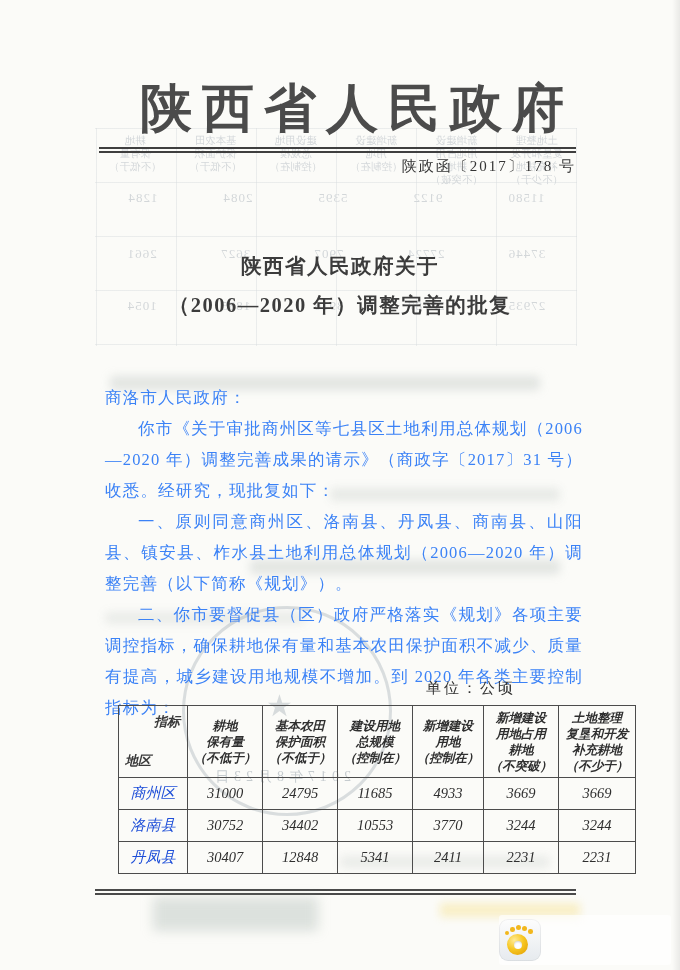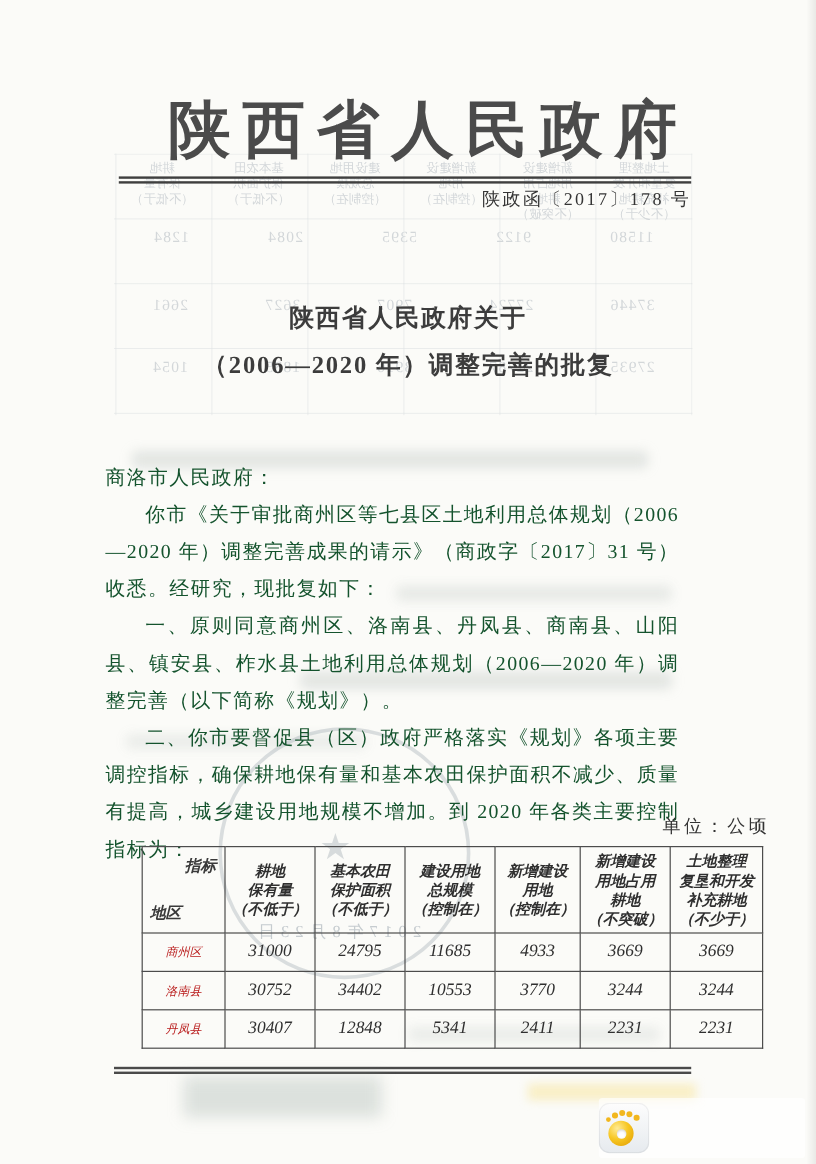--- a/index.html
+++ b/index.html
@@ -48,40 +48,40 @@
   .header-rule{position:absolute;top:147px;left:99px;width:477px;}
   .header-rule .l1{height:2px;background:#3f3f3f;margin-bottom:2px;}
   .header-rule .l2{height:2px;background:#3f3f3f;}
   .doc-number{position:absolute;top:157px;left:99px;width:477px;text-align:right;
     font-size:15px;letter-spacing:2px;color:#353535;}
 
   .title-block{position:absolute;top:247px;left:50px;width:580px;text-align:center;
     font-weight:bold;color:#3c3c3c;}
   .title-line{font-size:20.5px;line-height:39px;letter-spacing:1.5px;}
 
-  .body-block{position:absolute;top:382px;left:88px;width:478px;
-    font-size:16.5px;line-height:31px;letter-spacing:1.2px;text-align:justify;color:#14532d;}
+  .body-block{position:absolute;top:382px;left:105px;width:478px;
+    font-size:16.5px;line-height:31px;letter-spacing:1.2px;text-align:justify;color:#3b82f6;}
   .body-block p{margin:0;text-indent:2em;}
   .body-block .salutation{text-indent:0;}
 
-  .unit-label{position:absolute;top:679px;left:300px;width:342px;text-align:right;
+  .unit-label{position:absolute;top:679px;left:300px;width:342px;text-align:center;
     font-size:15px;letter-spacing:3px;color:#333;}
 
   table.ctrl{position:absolute;top:705px;left:118px;width:517px;
     border-collapse:collapse;table-layout:fixed;}
   table.ctrl th,table.ctrl td{border:1.5px solid #4c4c4c;padding:0;text-align:center;vertical-align:middle;background:transparent;font-style:italic;}
   table.ctrl th{font-family:"Liberation Sans","DejaVu Sans",sans-serif;
     font-size:12.5px;font-weight:bold;line-height:16px;white-space:pre-line;height:71px;color:#2f2f2f;}
   td.corner{position:relative;
     background:linear-gradient(to bottom right,transparent calc(50% - 1px),#4c4c4c calc(50% - 1px),#4c4c4c calc(50% + 1px),transparent calc(50% + 1px));}
   .corner-top{position:absolute;top:7px;right:7px;font-size:13px;font-weight:bold;
     font-family:"Liberation Sans","DejaVu Sans",sans-serif;}
   .corner-bottom{position:absolute;bottom:7px;left:6px;font-size:13px;font-weight:bold;
     font-family:"Liberation Sans","DejaVu Sans",sans-serif;}
-  td.region{font-family:"Liberation Sans","DejaVu Sans",sans-serif;font-size:10px;height:31px;color:#b91c1c;}
+  td.region{font-family:"Liberation Sans","DejaVu Sans",sans-serif;font-size:15px;height:31px;color:#1d4ed8;}
   td.val{font-size:14.5px;color:#2f2f2f;}
 
   .footer-rule{position:absolute;top:889px;left:95px;width:481px;}
   .footer-rule .l1{height:2px;background:#4a4a4a;margin-bottom:2px;}
   .footer-rule .l2{height:2px;background:#4a4a4a;}
   .footer-smudge{position:absolute;top:897px;left:153px;width:165px;height:34px;
     background:rgba(150,165,158,.30);filter:blur(6px);}
   .footer-tint{position:absolute;top:903px;left:440px;width:140px;height:14px;
     background:rgba(248,228,150,.5);filter:blur(4px);}
 

